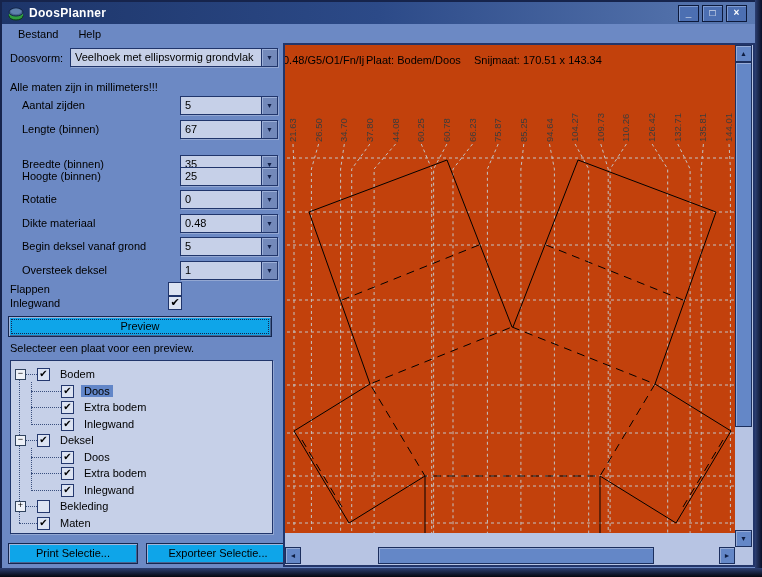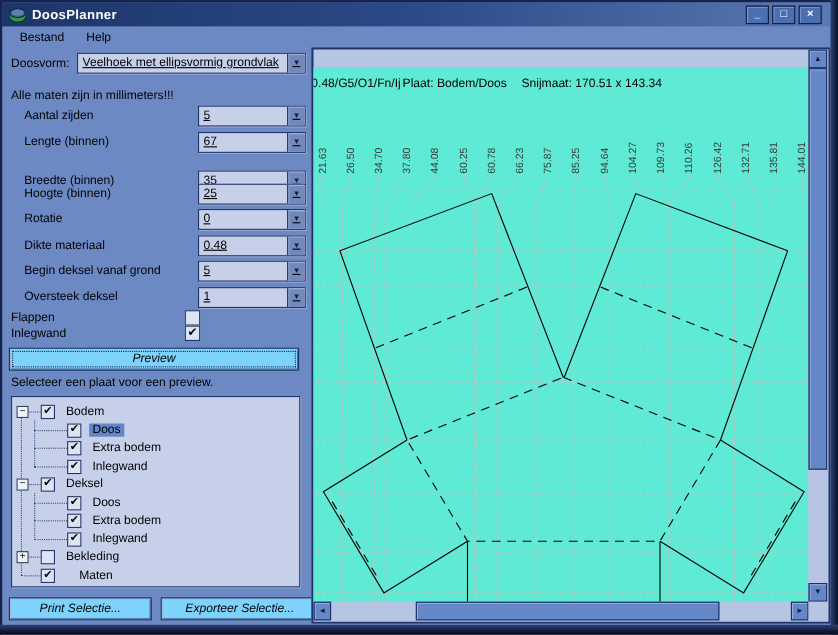--- a/index.html
+++ b/index.html
@@ -20,54 +20,54 @@
   .win-btn{width:19px;height:15px;background:#4c6fb2;border:1px solid #0d1a3c;color:#fff;
            font-size:10px;line-height:13px;text-align:center;font-weight:bold;box-shadow:inset 1px 1px 0 #7e9ad0;}
 
   
   .menubar{position:absolute;left:2px;top:26px;height:17px;display:flex;gap:4px;padding-left:8px;z-index:40;}
   .menu-item{padding:2px 8px;}
 
   
   .label-txt{position:absolute;left:10px;}
   .combo{position:absolute;display:flex;height:19px;background:#c6d0e8;border:1px solid #20356b;
-         box-shadow:1px 1px 0 #93a7d2;box-sizing:border-box;text-decoration:underline;}
+         box-shadow:1px 1px 0 #93a7d2;box-sizing:border-box;}
   .combo .cv{flex:1;padding:2px 3px 0 4px;overflow:hidden;white-space:nowrap;}
   .combo .dd{width:15px;background:#7389ba;border-left:1px solid #20356b;color:#101f48;
              font-size:7px;text-align:center;line-height:17px;box-shadow:inset 1px 1px 0 #9db0d8;}
   .form-row{position:absolute;left:12px;width:331px;height:19px;}
   .form-row .fl{position:absolute;left:10px;top:3px;}
   .form-row .combo{left:168px;top:0;width:98px;}
 
   .cb{position:absolute;width:12px;height:12px;background:#dce3f2;border:1px solid #20356b;
       font-size:11px;line-height:11px;text-align:center;color:#000;}
 
-  .btn{position:absolute;background:#7dd3fc;border:1px solid #15264f;box-shadow:inset 1px 1px 0 #a3b5da, inset -1px -1px 0 #4a628f;
-       text-align:center;box-sizing:border-box;font-style:italic;}
+  .btn{position:absolute;background:#0ea5e9;border:1px solid #15264f;box-shadow:inset 1px 1px 0 #a3b5da, inset -1px -1px 0 #4a628f;
+       text-align:center;box-sizing:border-box;}
   .btn .focus{position:absolute;inset:2px;border:1px dotted #15264f;}
   .btn .bl{position:relative;top:3px;}
 
   
   .tree{position:absolute;left:10px;top:360px;width:261px;height:172px;background:#c6d0e8;
         border:1px solid #20356b;box-shadow:1px 1px 0 #93a7d2;overflow:hidden;}
   .tree-inner{position:relative;width:100%;height:100%;}
   .trow{position:absolute;left:0;width:100%;height:16px;}
   .texp{position:absolute;left:4px;top:3px;width:9px;height:9px;background:#eef1f8;border:1px solid #31435e;
         font-size:9px;line-height:7px;text-align:center;}
   .tcb{position:absolute;top:2px;width:11px;height:11px;background:#dce3f2;border:1px solid #24386e;
        font-size:10px;line-height:10px;text-align:center;}
   .tlabel{position:absolute;top:2px;padding:0 3px;white-space:nowrap;}
   .tlabel.sel{background:#6286c8;}
   .tdot{position:absolute;border-left:1px dotted #3a4f7e;width:0;}
   .tstub{position:absolute;border-top:1px dotted #3a4f7e;height:0;}
 
   
   .preview{position:absolute;left:283px;top:43px;width:472px;height:524px;border:2px solid #22356a;
            background:#b7c4e3;box-sizing:border-box;}
-  .canvas{position:absolute;left:0;top:16px;width:450px;height:488px;background:#5eead4;overflow:hidden;}
+  .canvas{position:absolute;left:0;top:0;width:450px;height:488px;background:#c2410c;overflow:hidden;}
   .pv-header{position:absolute;top:9px;font-size:11px;white-space:nowrap;}
   #drawing{position:absolute;left:2px;top:2px;}
   #drawing .grid{stroke:#c3c3c3;stroke-width:1;fill:none;stroke-dasharray:3 3;}
   #drawing .cut{stroke:#000;stroke-width:1;fill:none;}
   #drawing .fold{stroke:#000;stroke-width:1;fill:none;stroke-dasharray:8 6;}
   #drawing .mlabel{font-size:9.5px;fill:#3c3c3c;font-family:"Liberation Sans",sans-serif;}
 
   .vscroll{position:absolute;right:0;top:0;width:18px;height:502px;background:#b7c4e3;}
   .hscroll{position:absolute;left:0;bottom:0;width:450px;height:18px;background:#b7c4e3;}
   .sb-btn{position:absolute;background:#6487c7;border:1px solid #1c2f5e;box-shadow:inset 1px 1px 0 #97acd8;
@@ -233,21 +233,21 @@
         </div>
         <div class="trow" style="top: 137.4px;">
           <span class="tstub" style="top: 8px; left: 13px; width: 13px;"></span>
           <span class="texp">+</span>
           <span class="tcb" style="left: 26px;"></span>
           <span class="tlabel" style="left: 46px;">Bekleding</span>
         </div>
         <div class="trow" style="top: 153.95px;">
           <span class="tstub" style="top: 8px; left: 8px; width: 18px;"></span>
           <span class="tcb" style="left: 26px;">✔</span>
-          <span class="tlabel" style="left: 58px;">Maten</span>
+          <span class="tlabel" style="left: 46px;">Maten</span>
         </div>
       </div>
   </div>
 
   <div class="btn" style="left:8px;top:543px;width:130px;height:21px;">
     <div class="bl">Print Selectie...</div>
   </div>
   <div class="btn" style="left:146px;top:543px;width:144px;height:21px;">
     <div class="bl">Exporteer Selectie...</div>
   </div>

